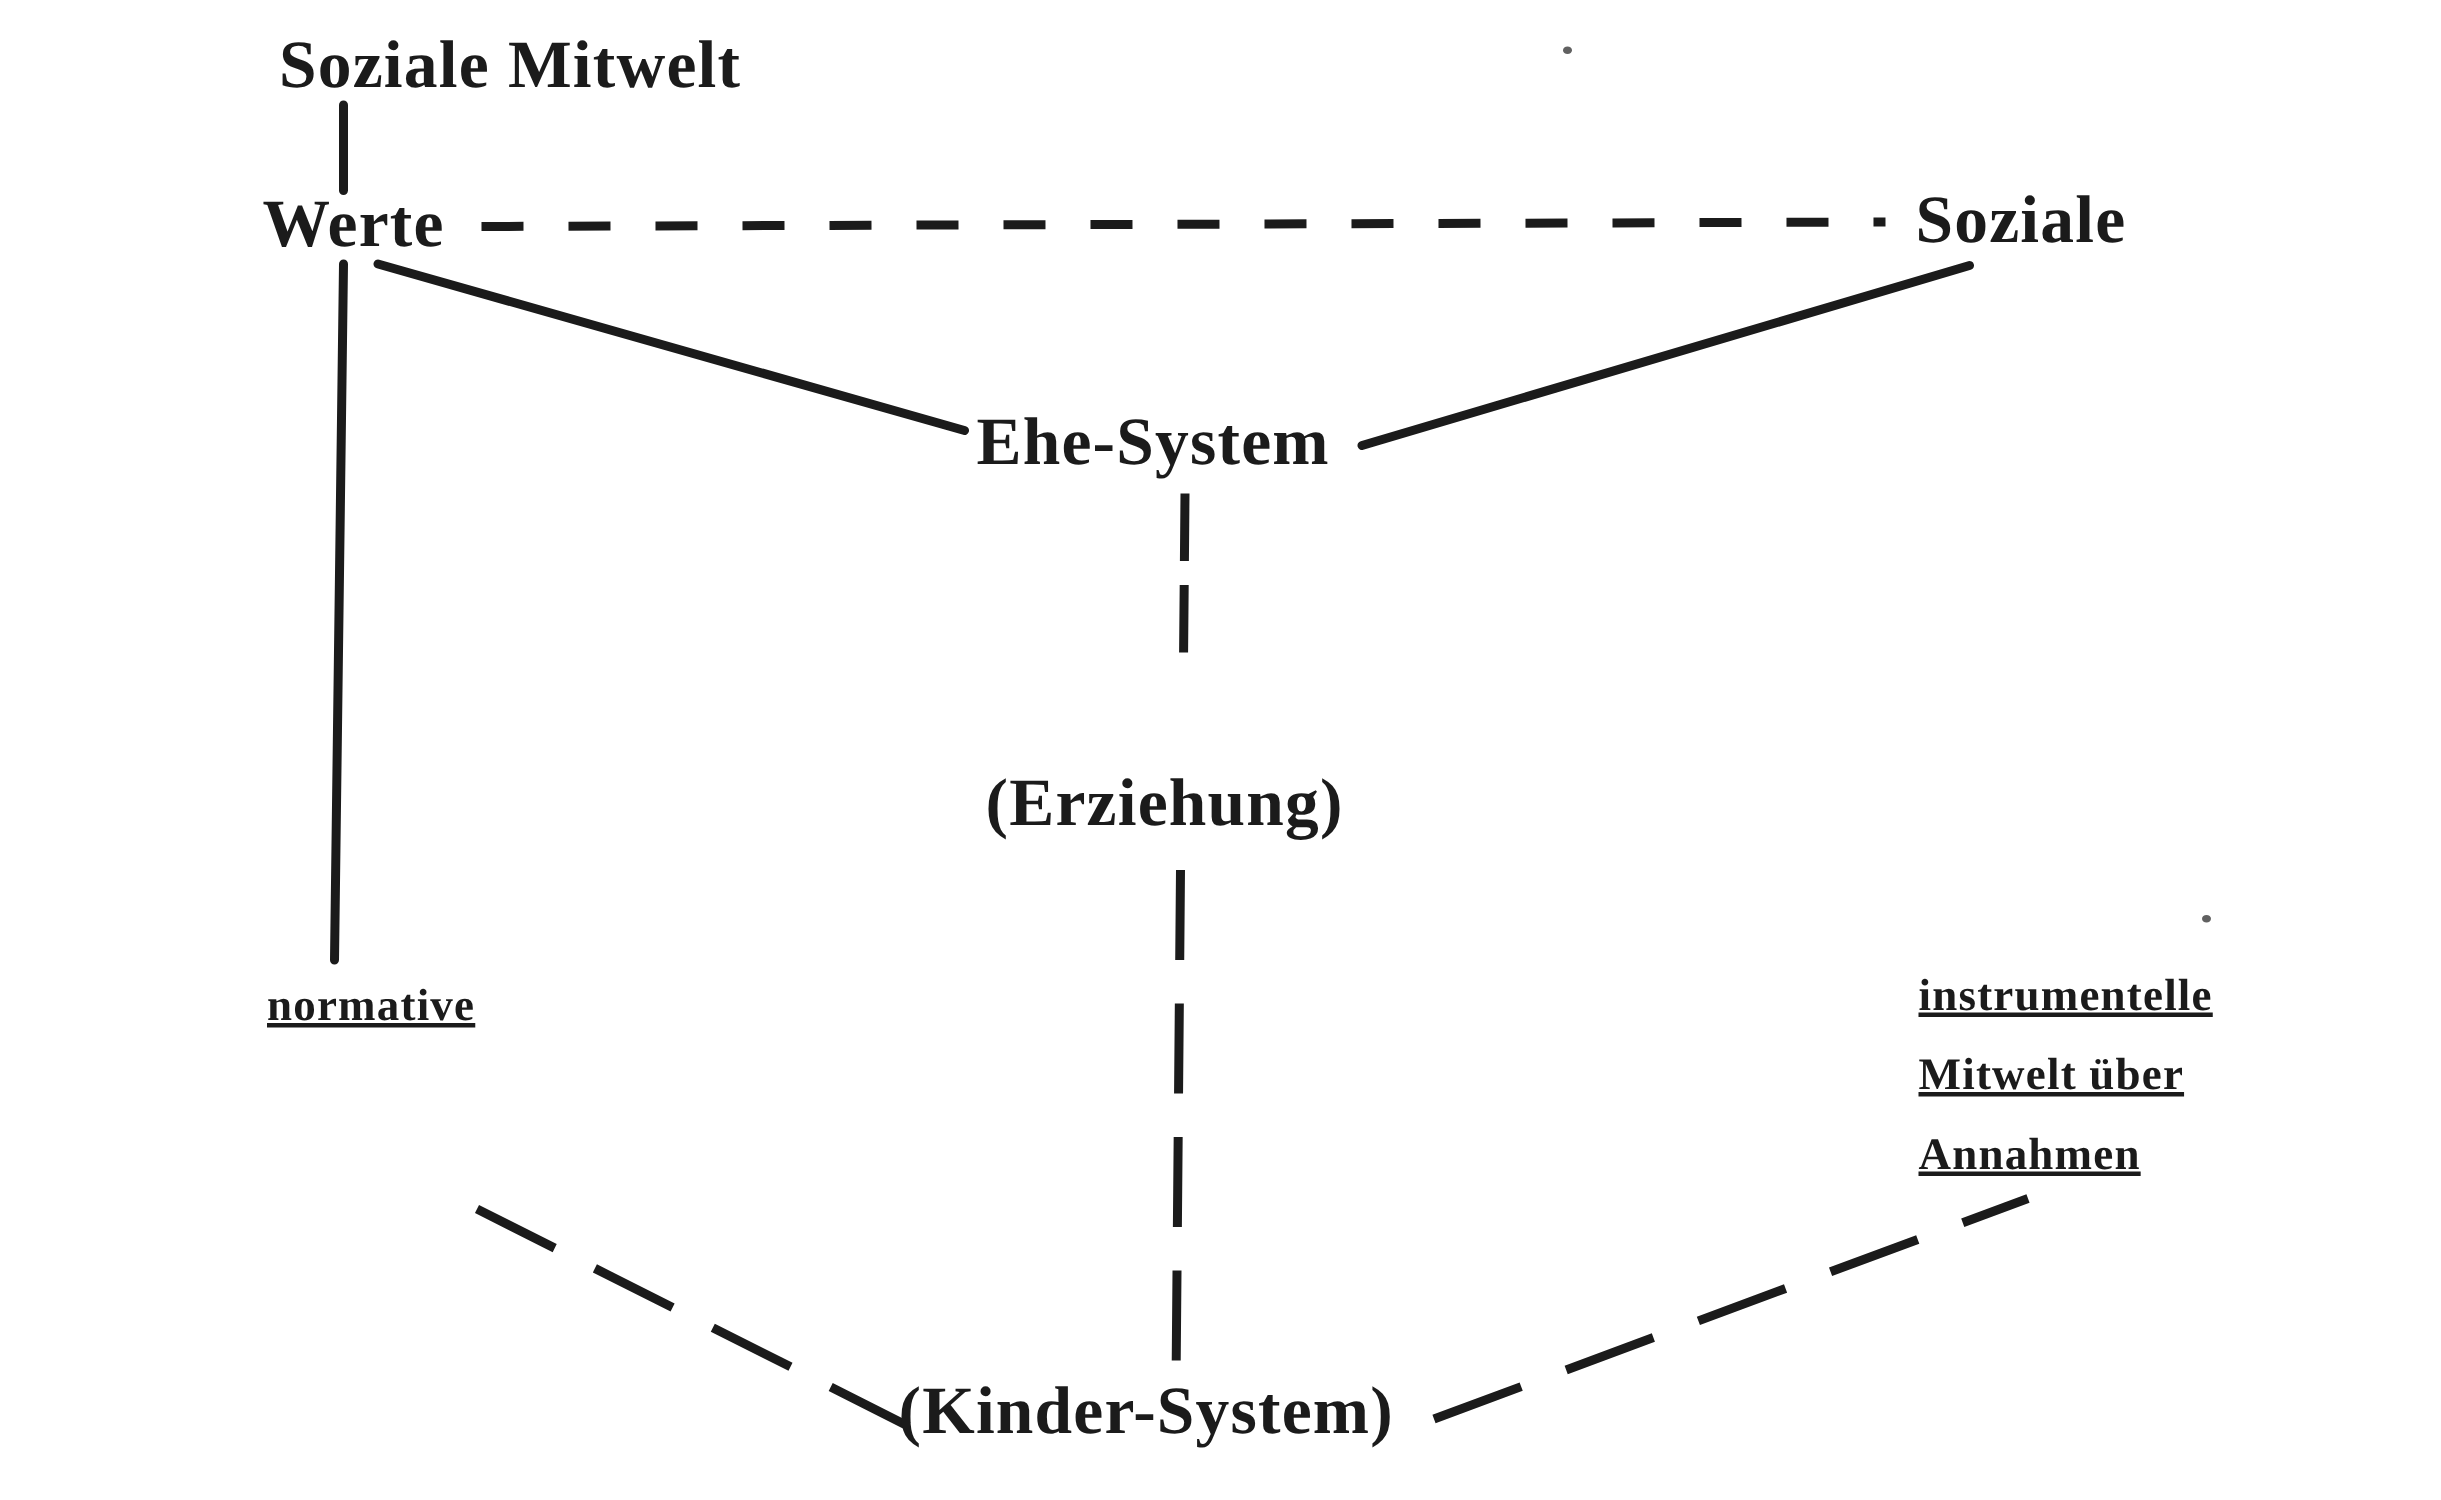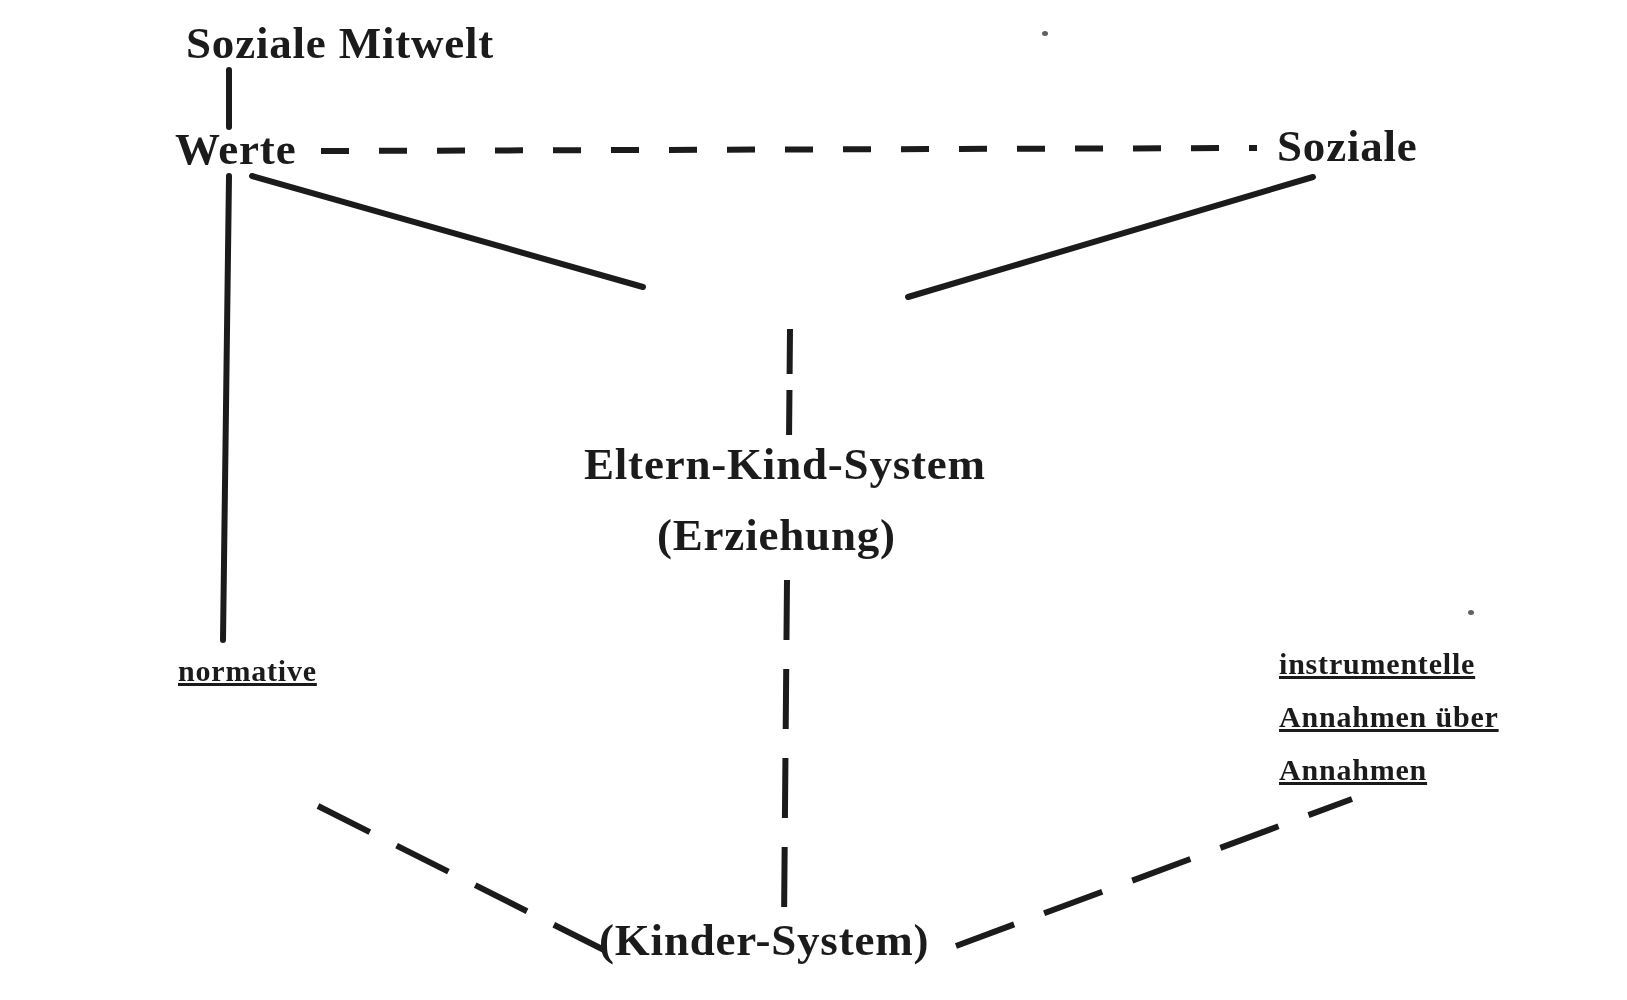--- a/index.html
+++ b/index.html
@@ -51,32 +51,32 @@
       <line x1="318" y1="806" x2="608" y2="952" stroke="#1b1b1b" stroke-width="6" stroke-linecap="butt" stroke-dasharray="58 30"></line>
       <line x1="956" y1="946" x2="1352" y2="799" stroke="#1b1b1b" stroke-width="6" stroke-linecap="butt" stroke-dasharray="62 32"></line>
     </svg>
 
   <div class="label lg" style="left:186px; top:20px">Soziale Mitwelt</div>
 
   <div class="label lg" style="left:175px; top:126px">Werte</div>
 
   <div class="label lg" style="left:1277px; top:123px">Soziale</div>
 
+  <div class="label lg" style="left:651px; top:271px">Ehe-System</div>
 
-  <div class="label lg" style="left:584px; top:441px">Eltern-Kind-System</div>
 
   <div class="label lg" style="left:657px; top:512px">(Erziehung)</div>
 
   <div class="label md" style="left:178px; top:644px">
     <div>normative</div>
   </div>
 
   <div class="label md" style="left:1279px; top:637px">
     <div>instrumentelle</div>
-    <div>Annahmen über</div>
+    <div>Mitwelt über</div>
     <div>Annahmen</div>
   </div>
 
   <div class="label lg" style="left:599px; top:917px">(Kinder-System)</div>
 
   <div class="speck" style="left:1042px; top:31px"></div>
   <div class="speck" style="left:1468px; top:610px"></div>
 
 </div>
 

